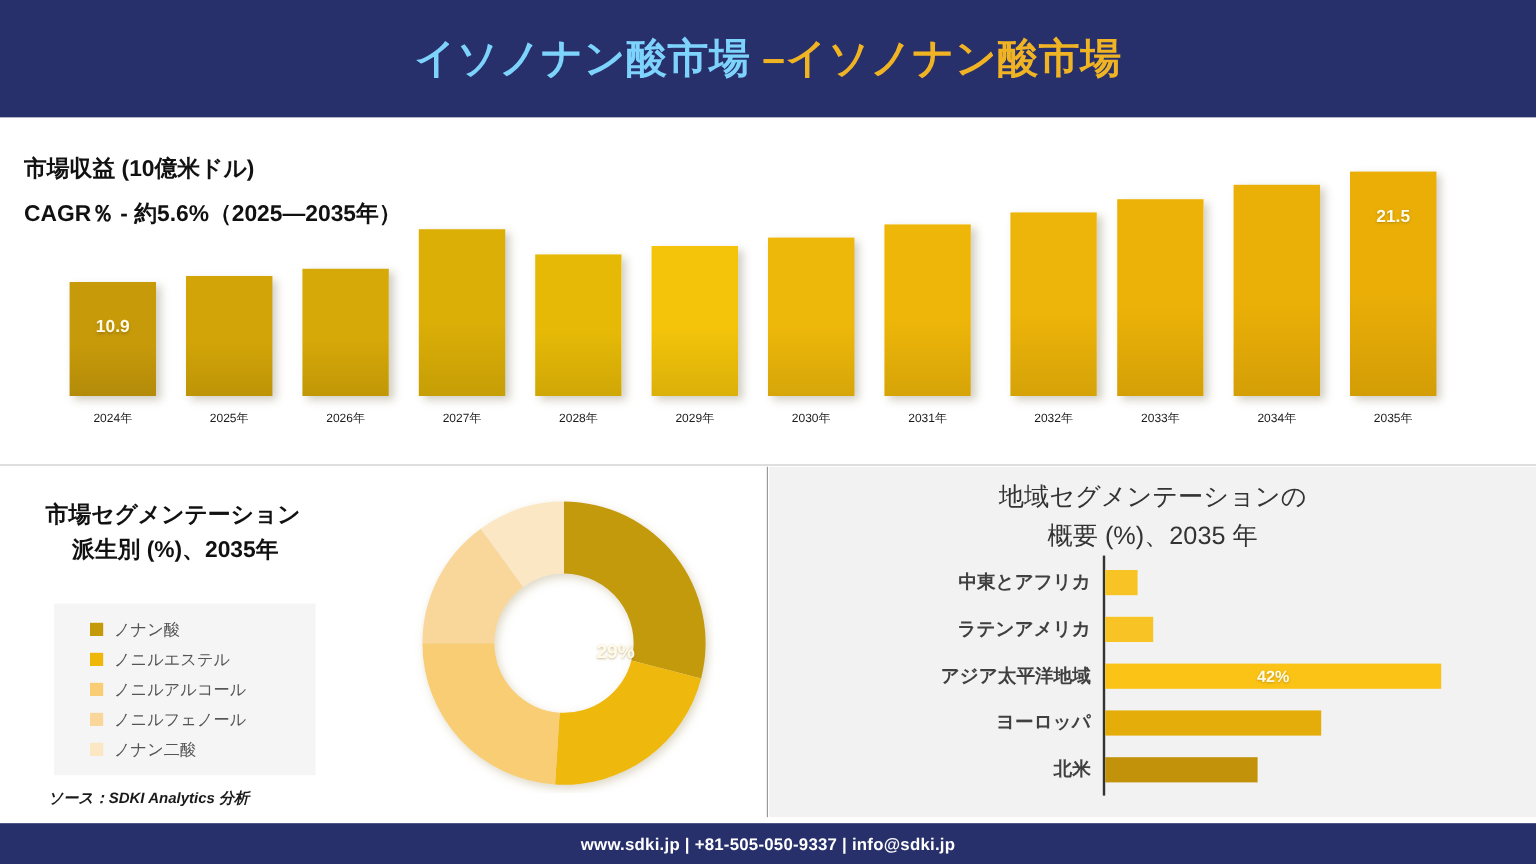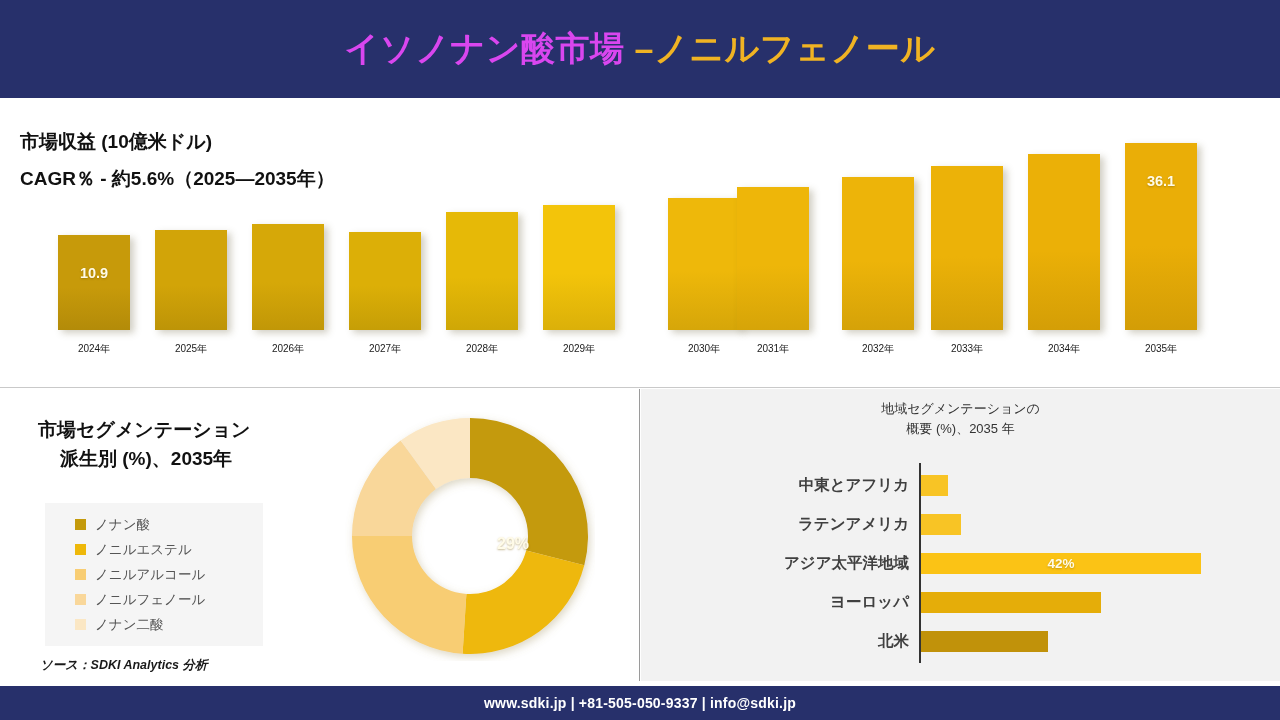--- a/index.html
+++ b/index.html
@@ -14,21 +14,21 @@
   
   #header {
     position: absolute; left: 0; top: 0; width: 1280px; height: 98px;
     background: #27306b;
     display: flex; align-items: center; justify-content: center;
   }
   #header-title {
     font-size: 34px; font-weight: 700; letter-spacing: .5px;
     white-space: nowrap;
   }
-  #header-title .t-main { color: #d946ef; }
+  #header-title .t-main { color: #7dd3fc; }
   #header-title .t-sub  { color: #f0b323; }
 
   
   #top-section {
     position: absolute; left: 0; top: 98px; width: 1280px; height: 290px;
     background: #ffffff;
     border-bottom: 1px solid #c9c9c9;
   }
   #subtitle-block { position: absolute; left: 20px; top: 34px; }
   #subtitle-block .line {
@@ -103,21 +103,21 @@
     white-space: nowrap;
   }
 
   
   #bottom-right {
     position: absolute; left: 641px; top: 389px; width: 639px; height: 292px;
     background: #f2f2f2;
   }
   #region-title {
     position: absolute; left: 0; top: 10px; width: 100%;
-    text-align: center; font-size: 13px; color: #333; line-height: 1.5;
+    text-align: center; font-size: 21px; color: #333; line-height: 1.5;
   }
   #region-plot {
     position: absolute; left: 0; top: 70px; width: 639px; height: 212px;
   }
   #region-axis {
     position: absolute; left: 278px; top: 4px; width: 2px; height: 200px;
     background: #333;
   }
   .region-row {
     position: absolute; left: 0; width: 639px; height: 40px;
@@ -146,21 +146,21 @@
     color: #ffffff; font-size: 14px; font-weight: 700; letter-spacing: .2px;
   }
 </style>
 </head>
 <body>
 
 <div id="page">
 
   <div id="header">
     <div id="header-title">
-      <span class="t-main">イソノナン酸市場 </span><span class="t-sub">–ノニルフェノール</span>
+      <span class="t-main">イソノナン酸市場 </span><span class="t-sub">–イソノナン酸市場</span>
     </div>
   </div>
 
   <div id="top-section">
     <div id="subtitle-block">
       <div class="line">市場収益 (10億米ドル)</div>
       <div class="line">CAGR％ - 約5.6%（2025―2035年）</div>
     </div>
     <div id="bar-chart">
       <div class="bar-plot" id="bar-plot">
@@ -174,35 +174,35 @@
             <div class="bar-rect" style="height: 100px; background: linear-gradient(rgb(210, 164, 8) 0%, rgb(210, 164, 8) 55%, rgb(189, 148, 7) 100%);">
               <div class="bar-label">2025年</div>
             </div>
           </div>
           <div class="bar-col" style="left: 212px;">
             <div class="bar-rect" style="height: 106.087px; background: linear-gradient(rgb(214, 168, 8) 0%, rgb(214, 168, 8) 55%, rgb(193, 151, 7) 100%);">
               <div class="bar-label">2026年</div>
             </div>
           </div>
           <div class="bar-col" style="left: 309px;">
-            <div class="bar-rect" style="height: 98px; background: linear-gradient(rgb(220, 175, 7) 0%, rgb(220, 175, 7) 55%, rgb(198, 158, 6) 100%);">
+            <div class="bar-rect" style="height: 139px; background: linear-gradient(rgb(220, 175, 7) 0%, rgb(220, 175, 7) 55%, rgb(198, 158, 6) 100%);">
               <div class="bar-label">2027年</div>
             </div>
           </div>
           <div class="bar-col" style="left: 406px;">
             <div class="bar-rect" style="height: 118.261px; background: linear-gradient(rgb(230, 185, 7) 0%, rgb(230, 185, 7) 55%, rgb(207, 167, 6) 100%);">
               <div class="bar-label">2028年</div>
             </div>
           </div>
           <div class="bar-col" style="left: 503px;">
             <div class="bar-rect" style="height: 125.217px; background: linear-gradient(rgb(243, 196, 10) 0%, rgb(243, 196, 10) 55%, rgb(219, 176, 9) 100%);">
               <div class="bar-label">2029年</div>
             </div>
           </div>
-          <div class="bar-col" style="left: 628px;">
+          <div class="bar-col" style="left: 600px;">
             <div class="bar-rect" style="height: 132.174px; background: linear-gradient(rgb(238, 184, 10) 0%, rgb(238, 184, 10) 55%, rgb(214, 166, 9) 100%);">
               <div class="bar-label">2030年</div>
             </div>
           </div>
           <div class="bar-col" style="left: 697px;">
             <div class="bar-rect" style="height: 143.478px; background: linear-gradient(rgb(238, 182, 9) 0%, rgb(238, 182, 9) 55%, rgb(214, 164, 8) 100%);">
               <div class="bar-label">2031年</div>
             </div>
           </div>
           <div class="bar-col" style="left: 794px; padding-left: 16px;">
@@ -215,21 +215,21 @@
               <div class="bar-label">2033年</div>
             </div>
           </div>
           <div class="bar-col" style="left: 988px;">
             <div class="bar-rect" style="height: 175.652px; background: linear-gradient(rgb(235, 176, 7) 0%, rgb(235, 176, 7) 55%, rgb(212, 158, 6) 100%);">
               <div class="bar-label">2034年</div>
             </div>
           </div>
           <div class="bar-col" style="left: 1085px;">
             <div class="bar-rect" style="height: 186.957px; background: linear-gradient(rgb(234, 174, 7) 0%, rgb(234, 174, 7) 55%, rgb(211, 157, 6) 100%);">
-              <div class="bar-value">36.1</div>
+              <div class="bar-value">21.5</div>
               <div class="bar-label">2035年</div>
             </div>
           </div>
         </div>
     </div>
   </div>
 
   <div id="bottom-left">
     <div id="seg-title">
       <div class="line">市場セグメンテーション</div>

